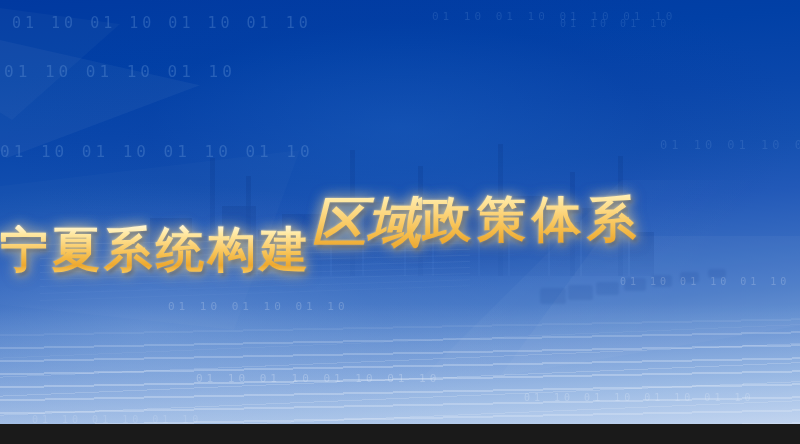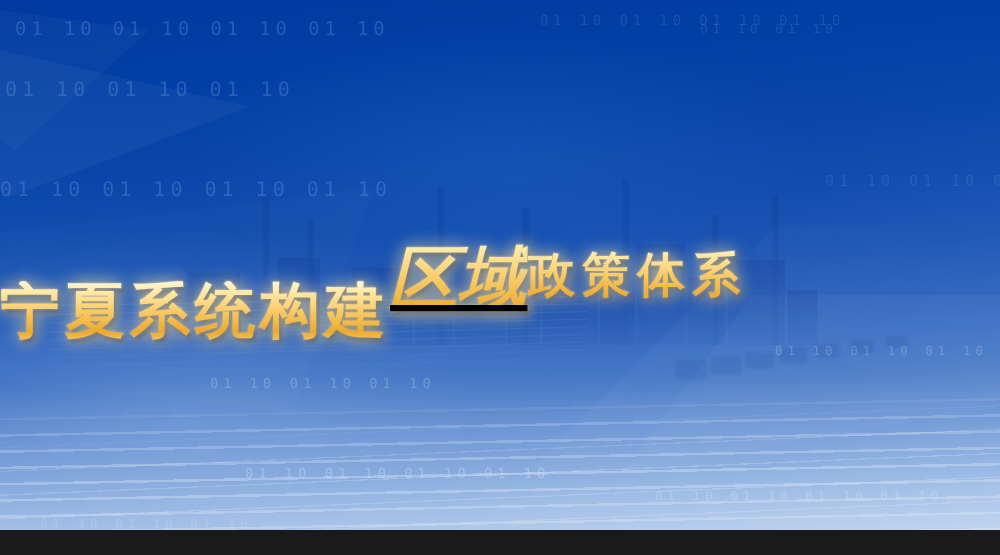--- a/index.html
+++ b/index.html
@@ -179,34 +179,33 @@
     font-weight:bold;
     letter-spacing:4px;
     line-height:1.0;
   }
 
   .line2{
     margin-top:22px;
     display:flex;align-items:baseline;justify-content:center;
     gap:10px;
     white-space:nowrap;
-    text-decoration:underline;
   }
   .line2 .seg-a,
   .line2 .seg-c{
     font-size:54px;font-weight:bold;font-style:italic;letter-spacing:1px;
   }
   .line2 .seg-b{
     font-size:66px;font-weight:bold;font-style:italic;letter-spacing:2px;
     margin:0 4px;
   }
 
   .line3{
     margin-top:16px;
-    font-size:38px;font-weight:bold;letter-spacing:6px;
+    font-size:49px;font-weight:bold;letter-spacing:6px;
   }
 </style>
 </head>
 <body>
 
 <div id="banner">
 
   <div class="layer glow-a"></div>
   <div class="layer glow-b"></div>
 

